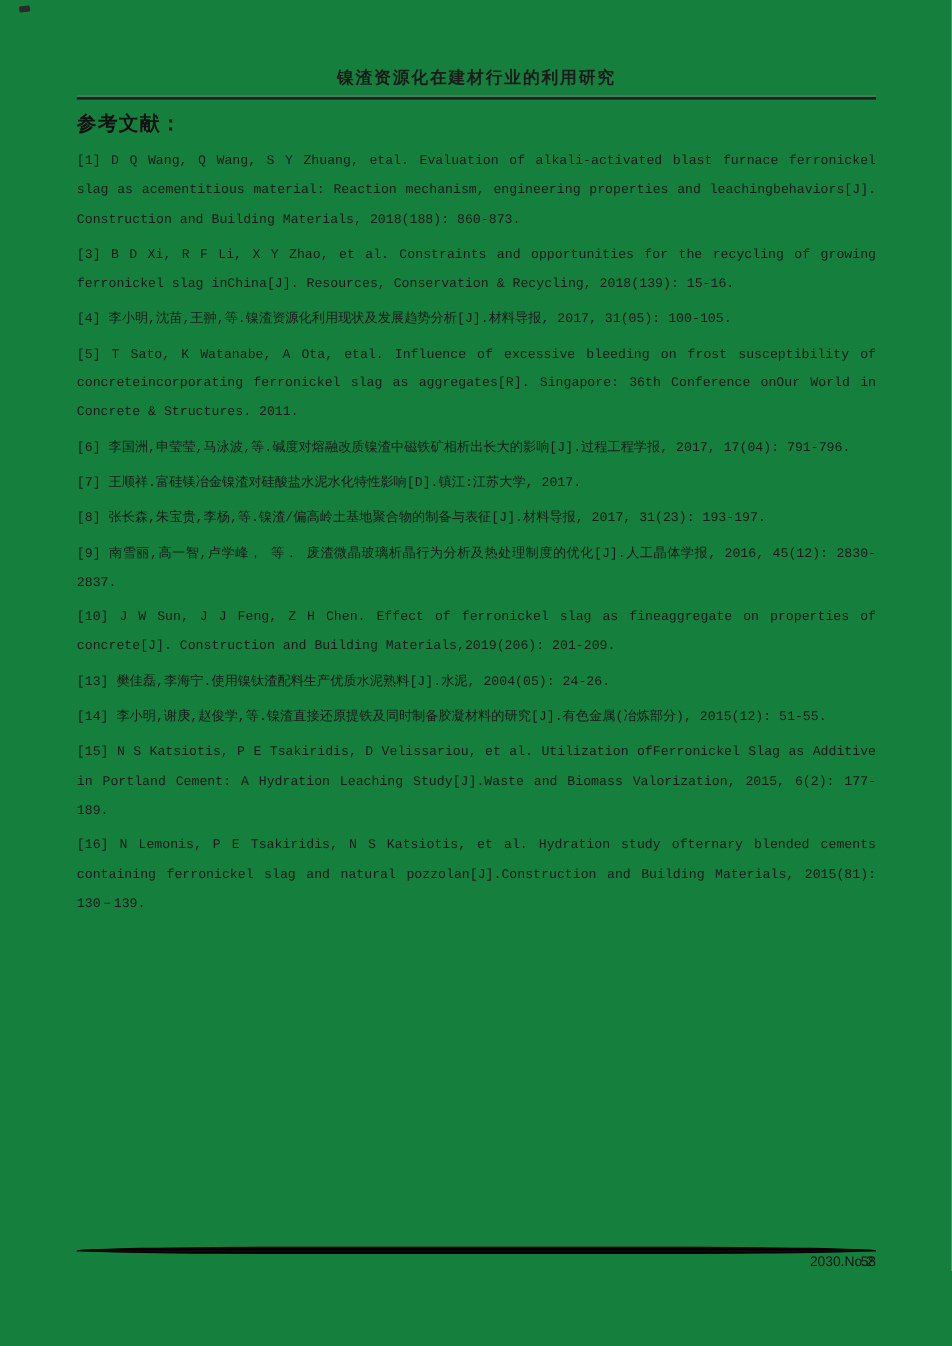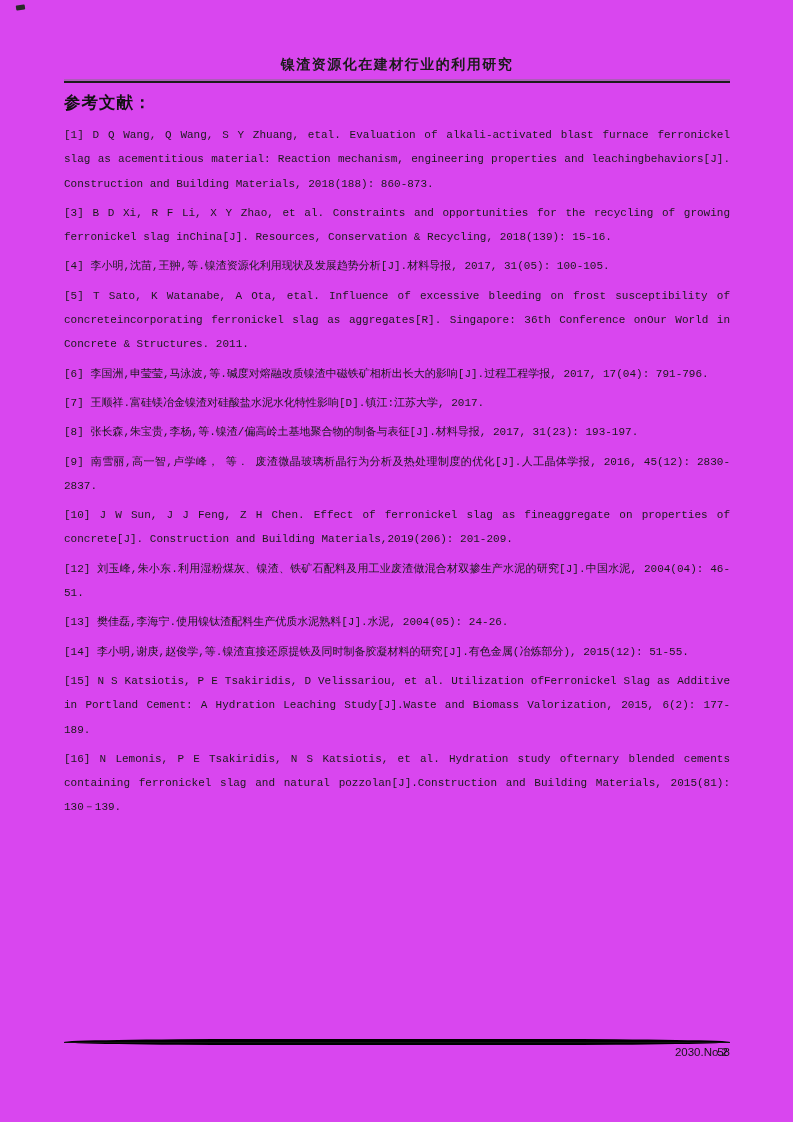--- a/index.html
+++ b/index.html
@@ -8,21 +8,21 @@
     width: 793px; height: 1122px;
     background: #ffffff;
     color: #161616;
     font-family: "Liberation Mono", "DejaVu Sans Mono", monospace;
     position: relative;
     overflow: hidden;
   }
   .page {
     position: relative;
     width: 793px; height: 1122px;
-    background: #d946ef;
+    background: #15803d;
     padding: 56px 63px 0 64px;
   }
   .scan-speck {
     position: absolute; left: 16px; top: 5px;
     width: 9px; height: 5px; background: #2a2a2a;
     border-radius: 1px; transform: rotate(-8deg);
   }
   .header-title {
     text-align: center;
     font-family: "DejaVu Sans", "Liberation Sans", sans-serif;
@@ -102,21 +102,20 @@
   <div class="ref-list" id="references">
       <p class="ref">[1] D Q Wang, Q Wang, S Y Zhuang, etal. Evaluation of alkali-activated blast furnace ferronickel slag as acementitious material: Reaction mechanism, engineering properties and leachingbehaviors[J]. Construction and Building Materials, 2018(188): 860-873.</p>
       <p class="ref">[3] B D Xi, R F Li, X Y Zhao, et al. Constraints and opportunities for the recycling of growing ferronickel slag inChina[J]. Resources, Conservation &amp; Recycling, 2018(139): 15-16.</p>
       <p class="ref">[4] 李小明,沈苗,王翀,等.镍渣资源化利用现状及发展趋势分析[J].材料导报, 2017, 31(05): 100-105.</p>
       <p class="ref">[5] T Sato, K Watanabe, A Ota, etal. Influence of excessive bleeding on frost susceptibility of concreteincorporating ferronickel slag as aggregates[R]. Singapore: 36th Conference onOur World in Concrete &amp; Structures. 2011.</p>
       <p class="ref">[6] 李国洲,申莹莹,马泳波,等.碱度对熔融改质镍渣中磁铁矿相析出长大的影响[J].过程工程学报, 2017, 17(04): 791-796.</p>
       <p class="ref">[7] 王顺祥.富硅镁冶金镍渣对硅酸盐水泥水化特性影响[D].镇江:江苏大学, 2017.</p>
       <p class="ref">[8] 张长森,朱宝贵,李杨,等.镍渣/偏高岭土基地聚合物的制备与表征[J].材料导报, 2017, 31(23): 193-197.</p>
       <p class="ref">[9] 南雪丽,高一智,卢学峰， 等． 废渣微晶玻璃析晶行为分析及热处理制度的优化[J].人工晶体学报, 2016, 45(12): 2830-2837.</p>
       <p class="ref">[10] J W Sun, J J Feng, Z H Chen. Effect of ferronickel slag as fineaggregate on properties of concrete[J]. Construction and Building Materials,2019(206): 201-209.</p>
-      <p class="ref">[12] 刘玉峰,朱小东.利用湿粉煤灰、镍渣、铁矿石配料及用工业废渣做混合材双掺生产水泥的研究[J].中国水泥, 2004(04): 46-51.</p>
       <p class="ref">[13] 樊佳磊,李海宁.使用镍钛渣配料生产优质水泥熟料[J].水泥, 2004(05): 24-26.</p>
       <p class="ref">[14] 李小明,谢庚,赵俊学,等.镍渣直接还原提铁及同时制备胶凝材料的研究[J].有色金属(冶炼部分), 2015(12): 51-55.</p>
       <p class="ref">[15] N S Katsiotis, P E Tsakiridis, D Velissariou, et al. Utilization ofFerronickel Slag as Additive in Portland Cement: A Hydration Leaching Study[J].Waste and Biomass Valorization, 2015, 6(2): 177-189.</p>
       <p class="ref">[16] N Lemonis, P E Tsakiridis, N S Katsiotis, et al. Hydration study ofternary blended cements containing ferronickel slag and natural pozzolan[J].Construction and Building Materials, 2015(81): 130－139.</p>
     </div>
 
   <div class="footer">
     <div class="footer-rule"></div>
     <div class="footer-rule-under"></div>
     <div class="footer-row">

